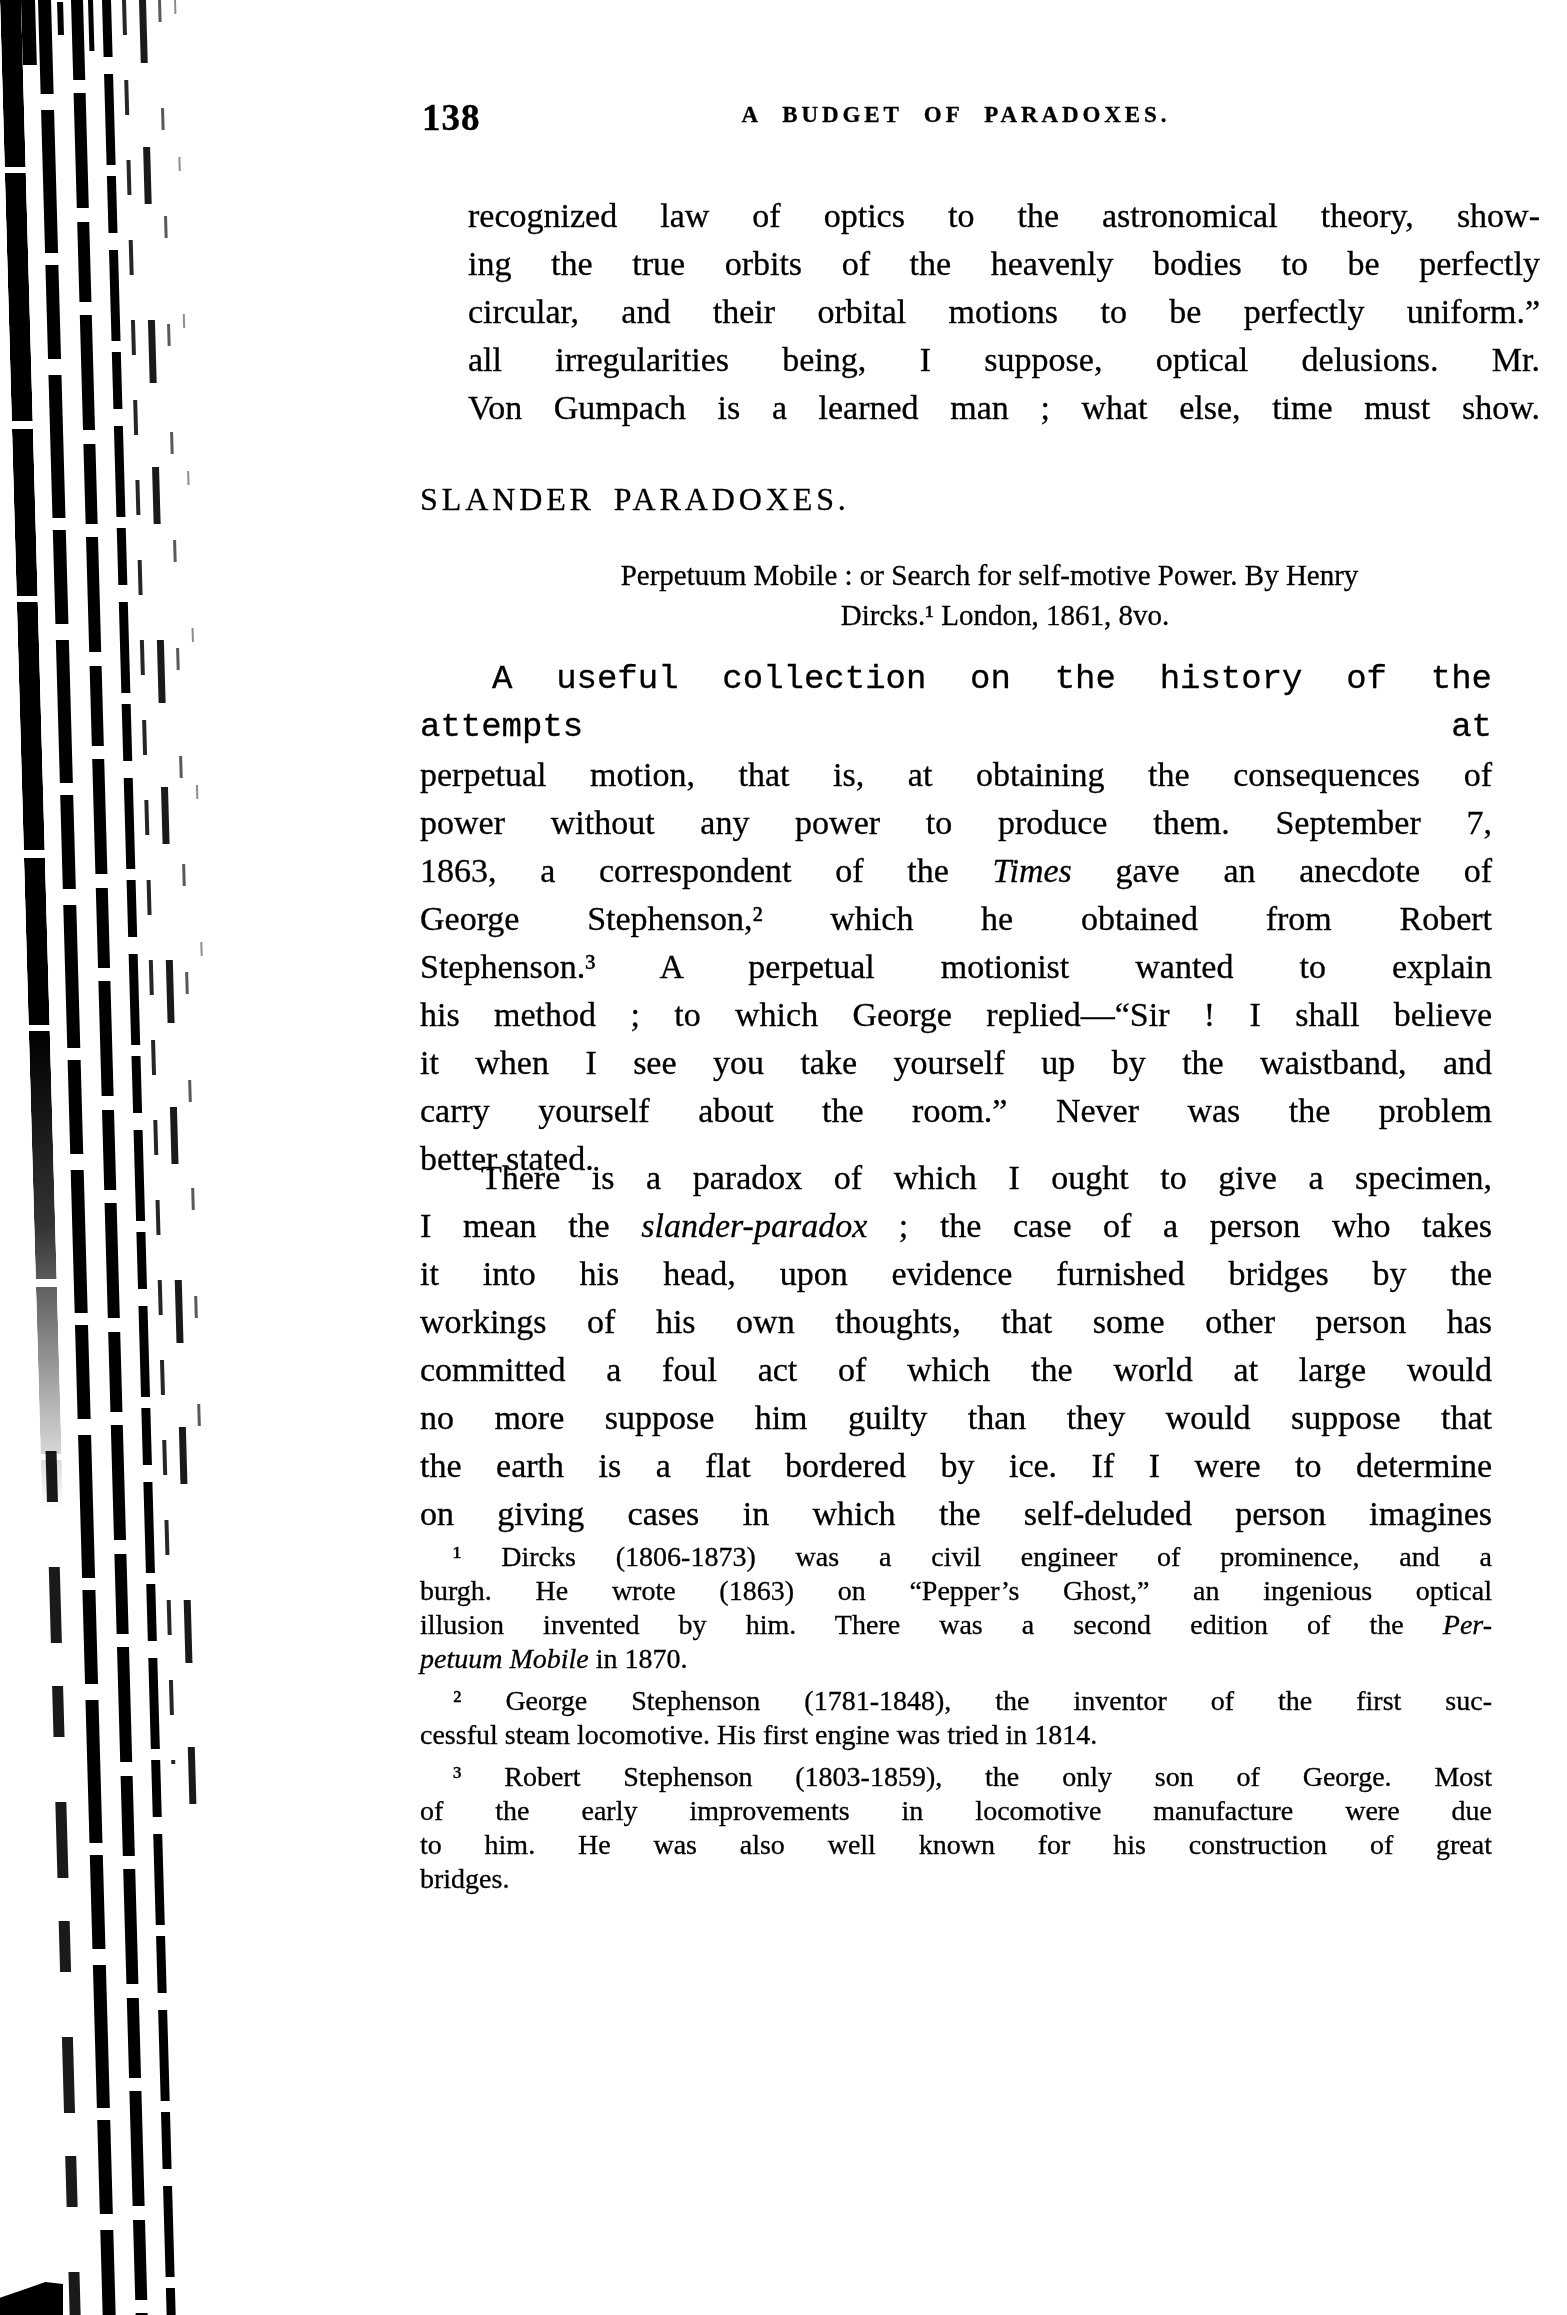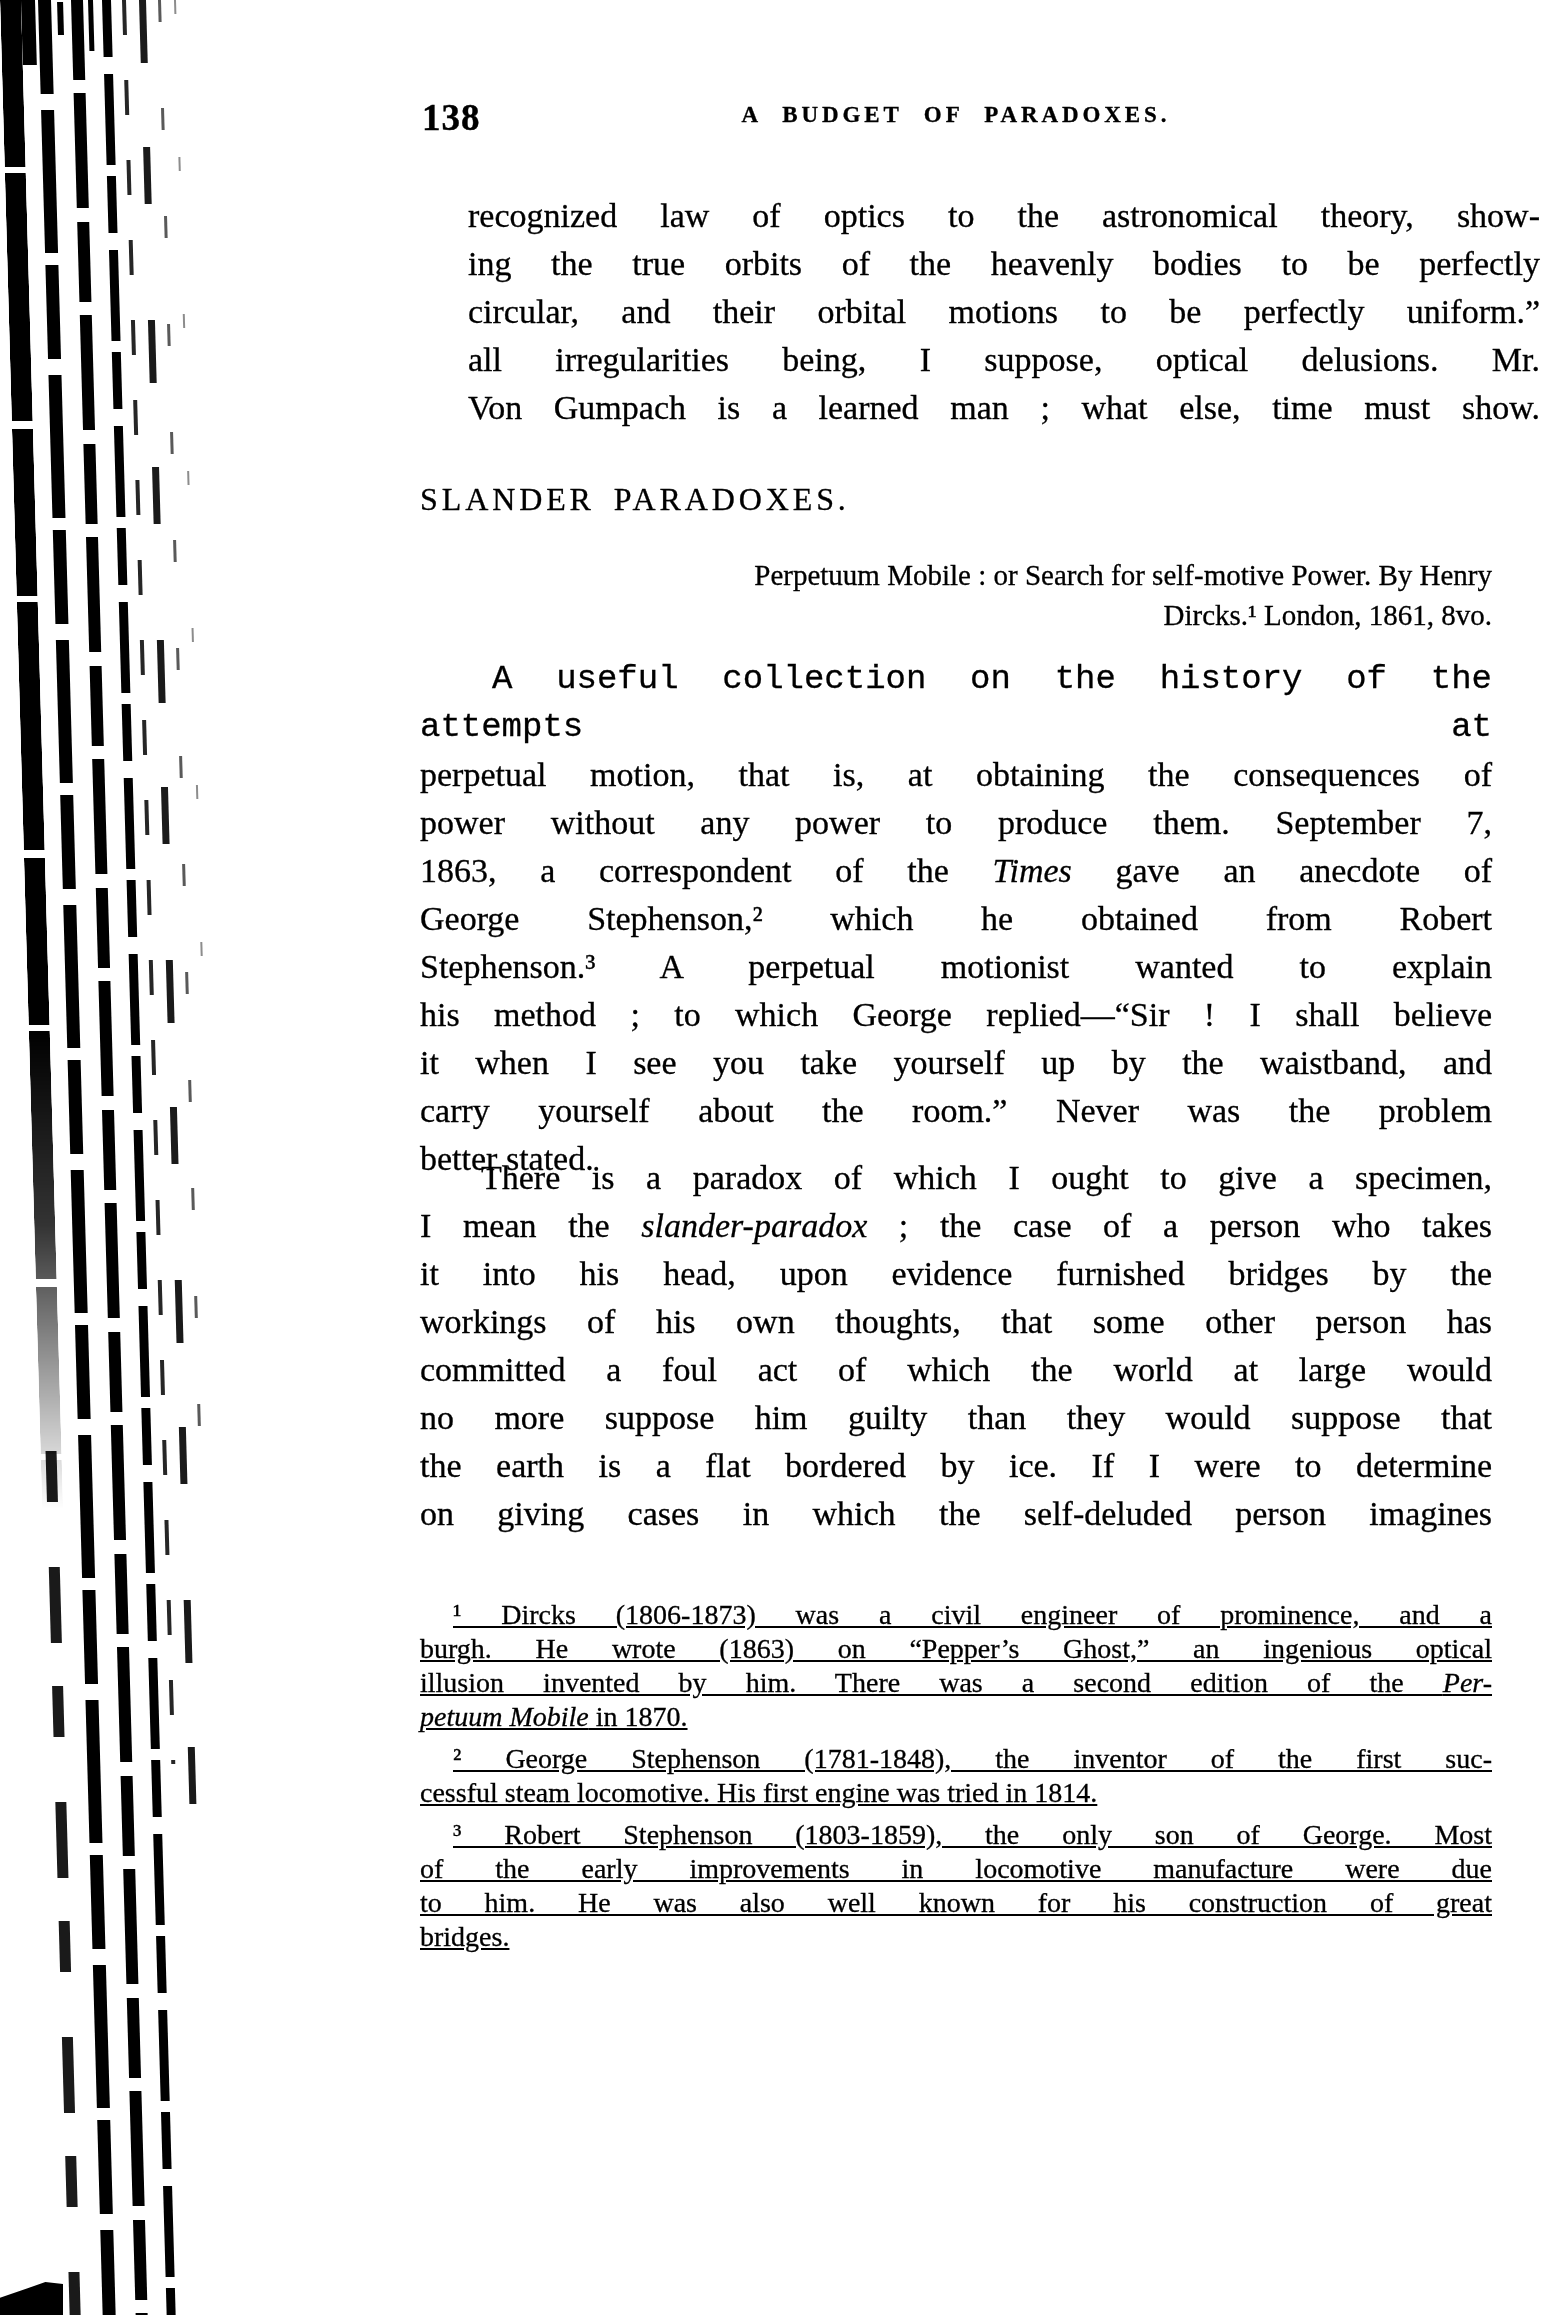--- a/index.html
+++ b/index.html
@@ -39,24 +39,24 @@
   .p3 .line:first-child { text-indent:61px; }
 
   .heading {
     top:480px; text-align:left;
     font-size:32px; line-height:39px;
     letter-spacing:3.9px; word-spacing:6.9px;
     -webkit-text-stroke:0.3px #000;
   }
 
   .cite { top:555px; font-size:29px; line-height:40px; -webkit-text-stroke:0.3px #000; }
-  .cite .line { text-align:right; padding-left:67px; }
+  .cite .line { text-align:center; padding-left:67px; }
   .cite .line:nth-child(2) { padding-left:98px; }
 
-  .fns { top:1598px; font-size:28px; line-height:34px;text-decoration:underline; -webkit-text-stroke:0.3px #000; }
+  .fns { top:1540px; font-size:28px; line-height:34px; -webkit-text-stroke:0.3px #000; }
   .fn { margin-bottom:7.8px; }
   .fn .line { text-align:justify; text-align-last:justify; }
   .fn .line:first-child { text-indent:33px; }
   .fn .line.last { text-align-last:left; }
 
   .i { font-style:italic; }
 
   
   .streaks {
     position:absolute; left:0; top:0; width:206px; height:2315px;

